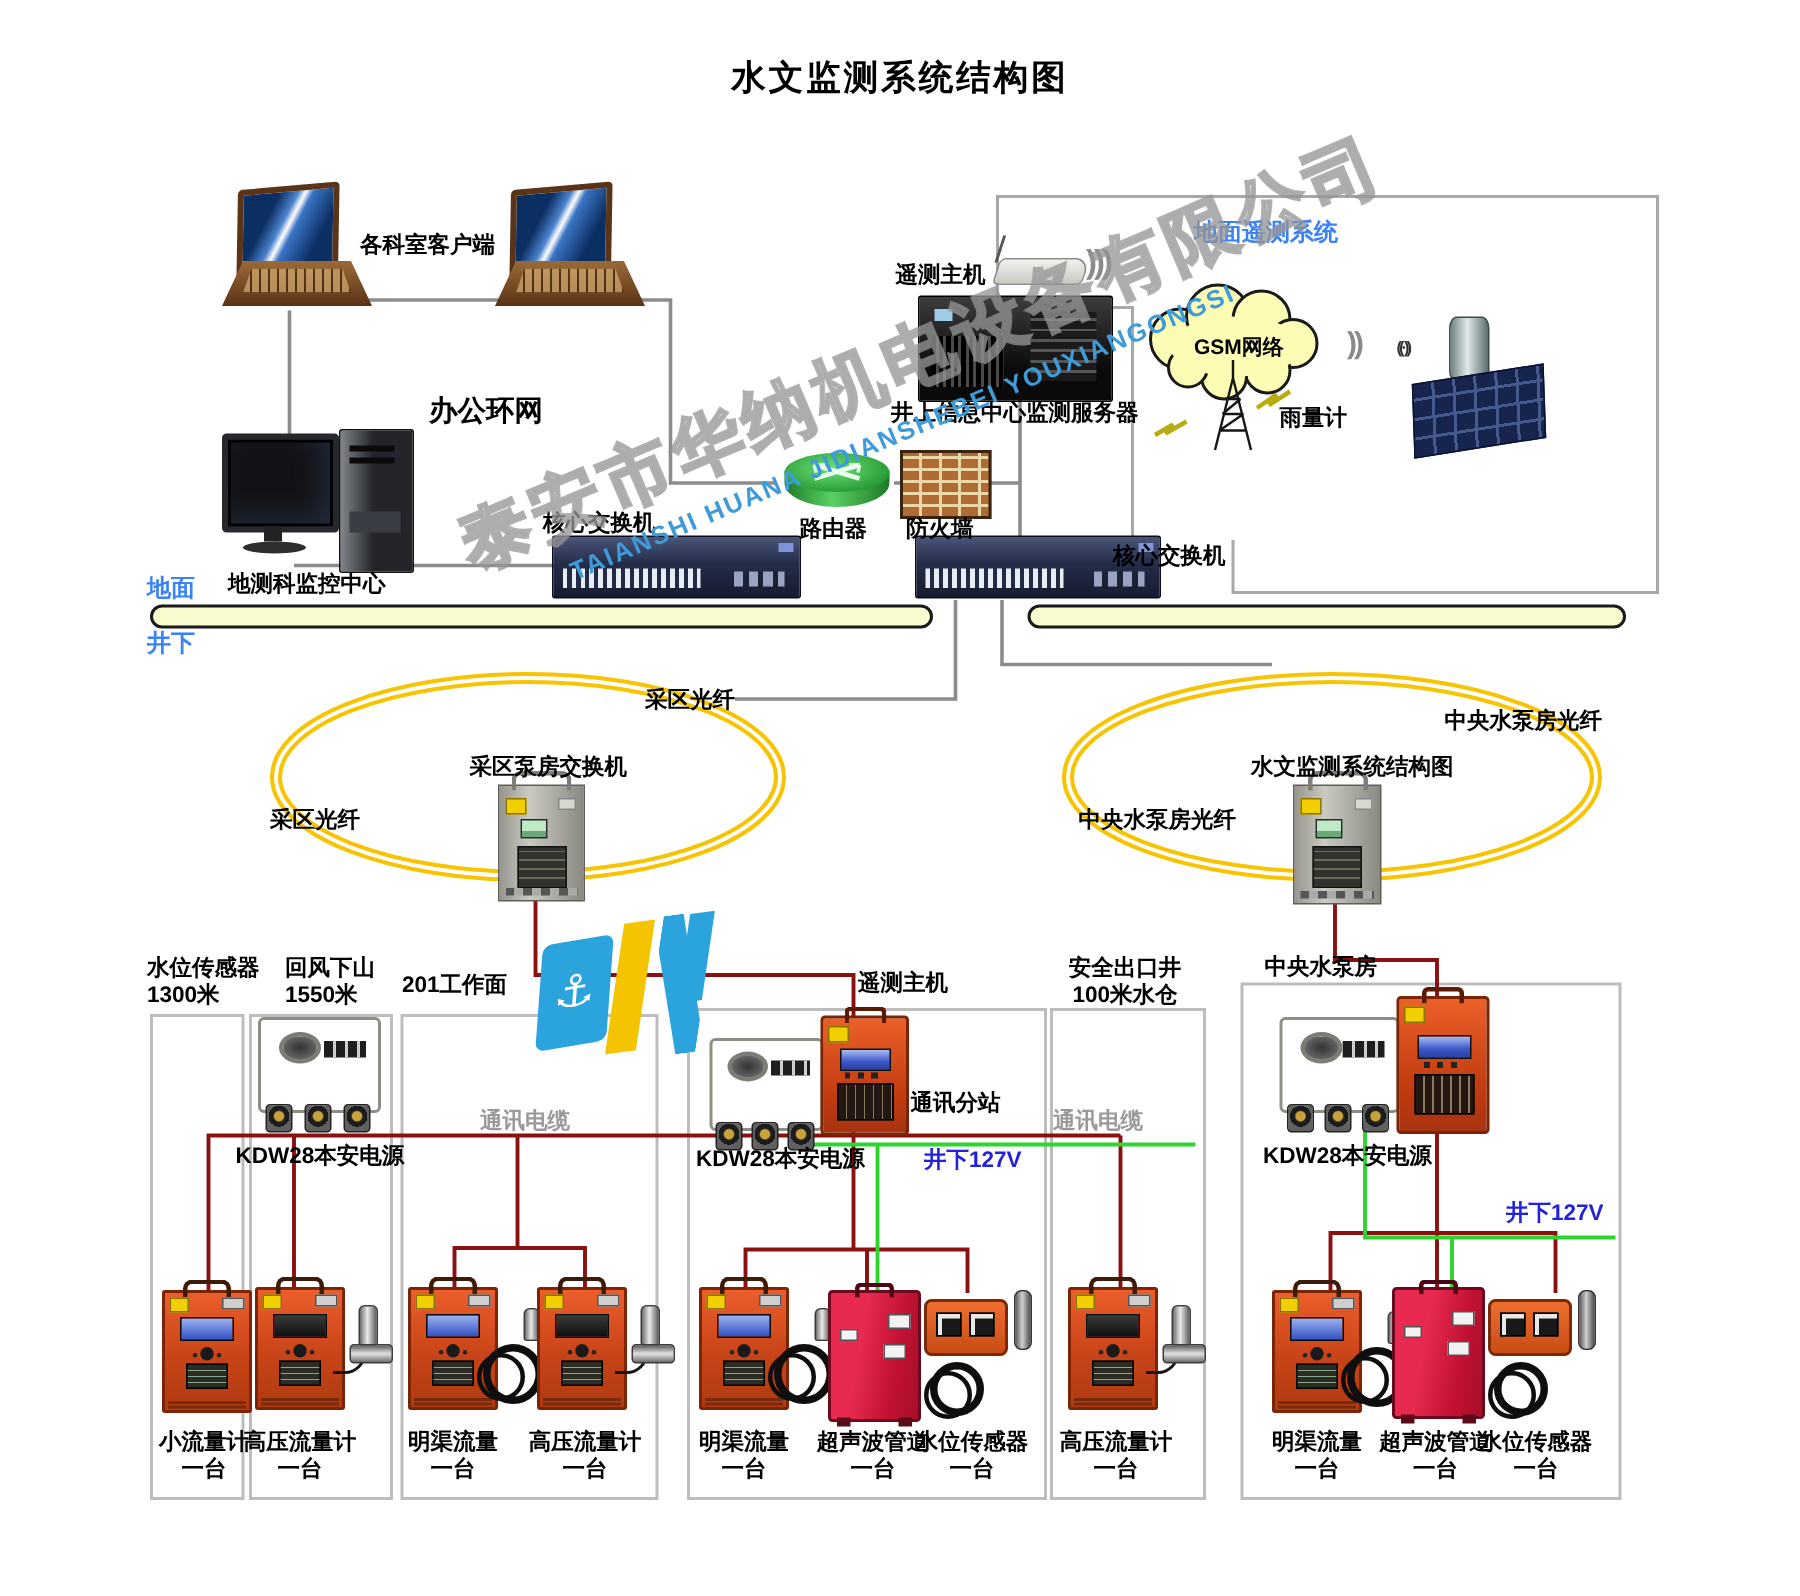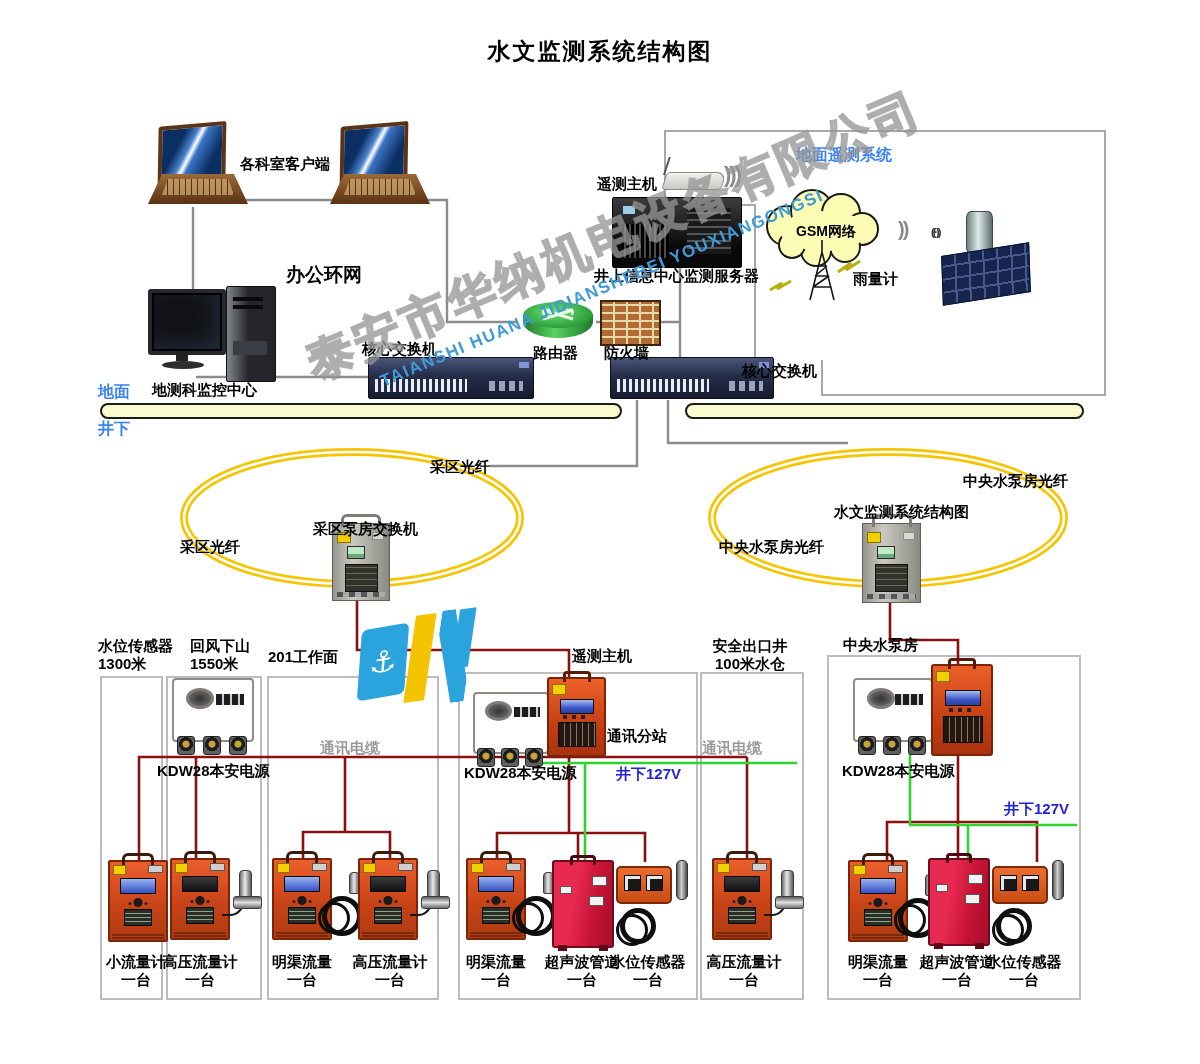--- a/index.html
+++ b/index.html
@@ -244,21 +244,21 @@
   <div class="lbl" style="left:796px;top:222px;font-size:14px;z-index:6;">GSM网络</div>
   <div class="arc" style="left:898px;top:218px;font-size:20px;">))</div>
 
   <div class="arc" style="left:931px;top:226px;font-size:11px;color:#333;">((·))</div>
   <div class="dev cylinder" style="left:966px;top:211px;width:25px;height:42px;"></div>
   <div class="dev panel" style="left:942px;top:249px;width:86px;height:48px;"></div>
   <div class="lbl" style="left:853px;top:270px;">雨量计</div>
 
   <div class="lbl" style="left:430px;top:458px;">采区光纤</div>
   <div class="lbl" style="left:180px;top:538px;">采区光纤</div>
-  <div class="lbl" style="left:313px;top:520px;">采区泵房交换机</div>
+  <div class="lbl" style="left:313px;top:503px;">采区泵房交换机</div>
   <div class="dev cab" style="left:332px;top:523px;width:56px;height:76px;">
     <div class="cab-top"></div>
     <div class="ma" style="left:4px;top:8px;width:12px;height:9px;"></div>
     <div class="ma" style="right:5px;top:8px;width:10px;height:6px;background:#d8d8d0;border-color:#888;"></div>
     <div class="cab-scr" style="left:14px;top:22px;width:16px;height:11px;"></div>
     <div class="cab-panel" style="left:12px;top:40px;width:31px;height:26px;"></div>
     <div class="cab-foot"></div>
   </div>
 
   <div class="lbl" style="left:963px;top:472px;">中央水泵房光纤</div>

